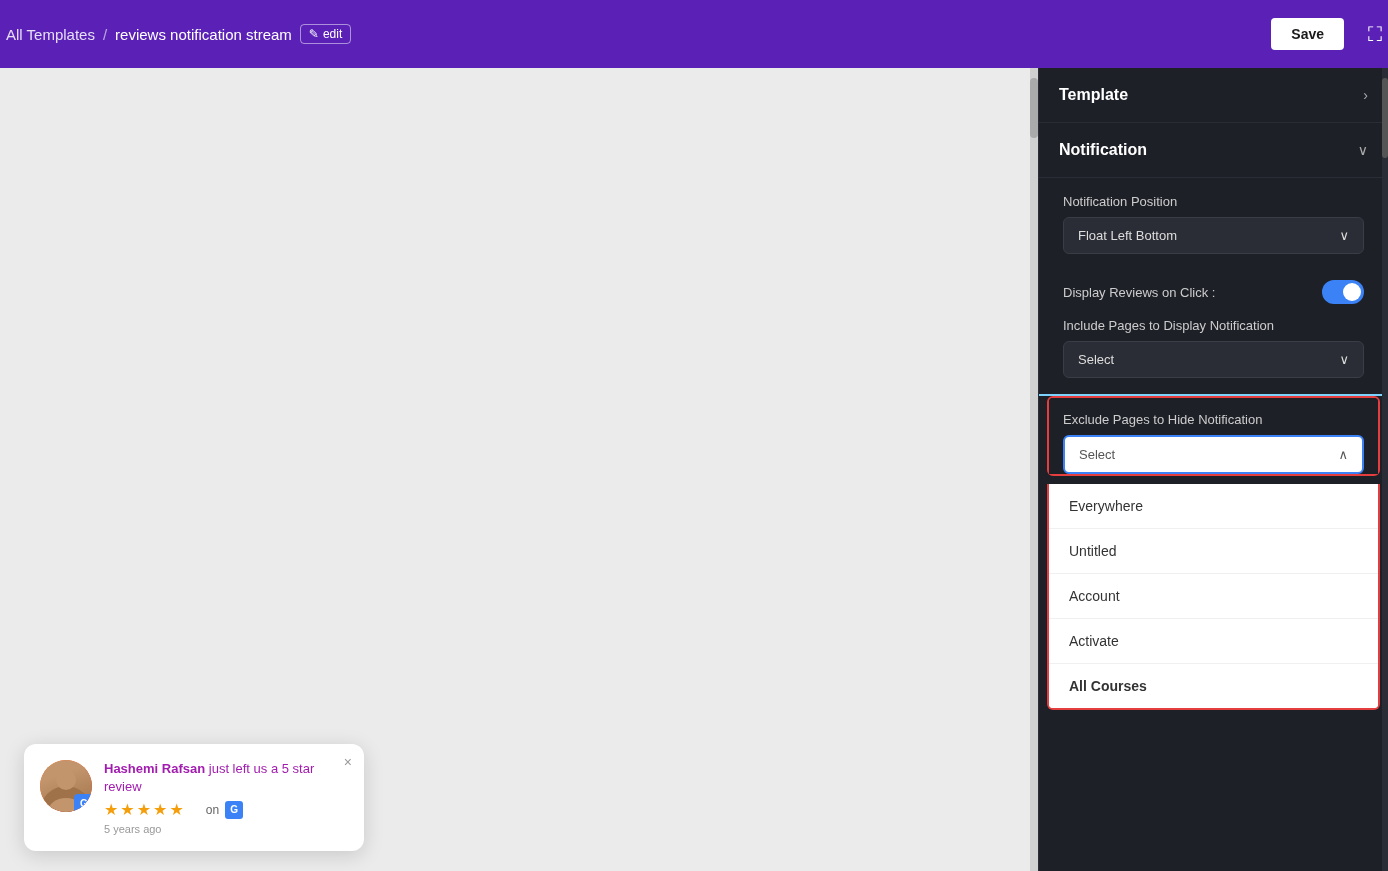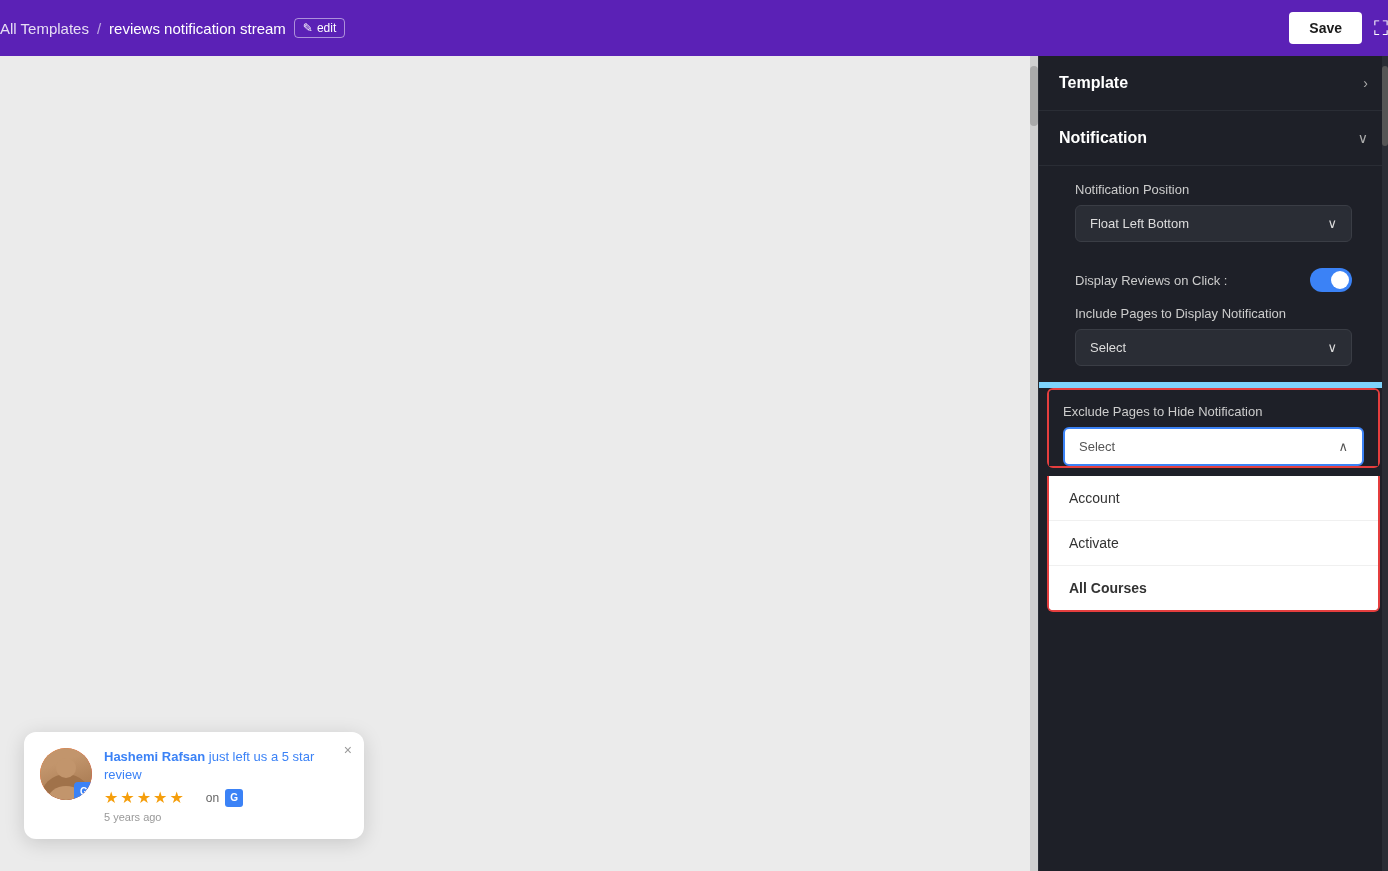--- a/index.html
+++ b/index.html
@@ -1,25 +1,25 @@
 <!DOCTYPE html>
 <html><head>
   <meta charset="utf-8">
   <style>
     * { box-sizing: border-box; margin: 0; padding: 0; }
     body { font-family: -apple-system, BlinkMacSystemFont, 'Segoe UI', sans-serif; background: #e8e8e8; overflow: hidden; width: 1388px; height: 871px; }
 
     
     .header {
       background: #5b21b6;
-      height: 56px;
+      height: 68px;
       display: flex;
       align-items: center;
       justify-content: space-between;
-      padding: 0 0;
+      padding: 0 6px;
       position: relative;
       z-index: 10;
     }
     .header-left {
       display: flex;
       align-items: center;
       gap: 8px;
       color: white;
       font-size: 15px;
     }
@@ -41,21 +41,21 @@
       font-size: 12px;
       color: white;
       display: flex;
       align-items: center;
       gap: 4px;
       cursor: pointer;
     }
     .header-right {
       display: flex;
       align-items: center;
-      gap: 12px;
+      gap: 24px;
     }
     .save-btn {
       background: white;
       border: none;
       border-radius: 4px;
       padding: 8px 20px;
       font-size: 14px;
       font-weight: 600;
       cursor: pointer;
       color: #1a1a1a;
@@ -131,21 +131,21 @@
       display: flex;
       align-items: center;
       justify-content: center;
       font-size: 10px;
     }
     .notif-content {
       flex: 1;
     }
     .notif-text {
       font-size: 13px;
-      color: #3b82f6;
+      color: #a21caf;
       line-height: 1.4;
       margin-bottom: 4px;
     }
     .notif-text strong {
       font-weight: 700;
     }
     .stars {
       display: flex;
       align-items: center;
       gap: 2px;
@@ -211,22 +211,22 @@
       font-size: 16px;
       font-weight: 600;
     }
     .section-arrow {
       color: #aaa;
       font-size: 14px;
     }
 
     
     .notif-section {
-      padding: 16px 36px;
-      border-bottom: 6px solid #7dd3fc;
+      padding: 16px 24px;
+      border-bottom: 2px solid #7dd3fc;
     }
 
     .field-label {
       color: #ccc;
       font-size: 13px;
       margin-bottom: 8px;
       font-weight: 500;
     }
 
     .dropdown-select {
@@ -473,20 +473,26 @@
 
           <div class="open-dropdown-trigger">
             <span>Select</span>
             <span>∧</span>
           </div>
         </div>
       </div>
 
       <div class="dropdown-menu">
         <div class="dropdown-item">
+          <span>Everywhere</span>
+        </div>
+        <div class="dropdown-item">
+          <span>Untitled</span>
+        </div>
+        <div class="dropdown-item">
           <span>Account</span>
         </div>
         <div class="dropdown-item">
           <span>Activate</span>
         </div>
         <div class="dropdown-item">
           <span>All Courses</span>
         </div>
       </div>
 

